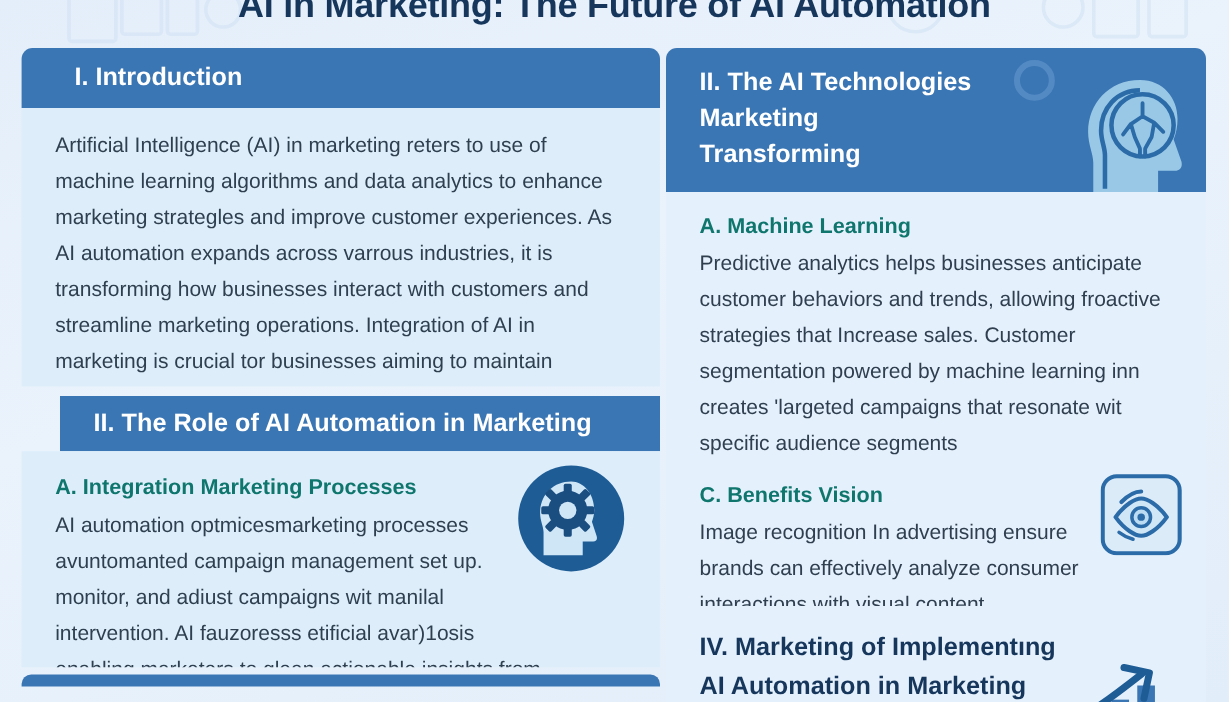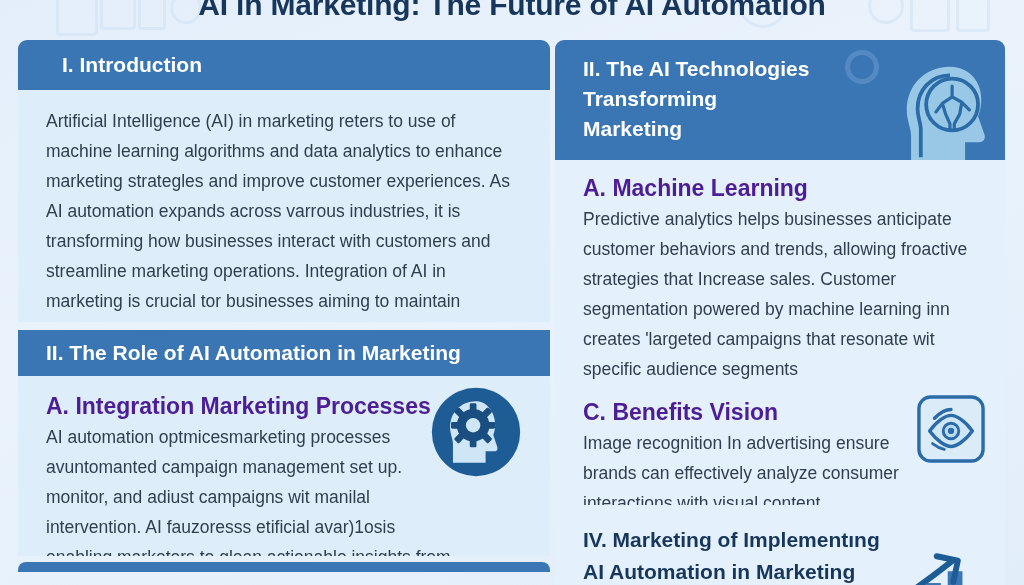--- a/index.html
+++ b/index.html
@@ -124,23 +124,23 @@
   .sec-body.pane-r { padding: 14px 20px 10px 28px; background: #e4f0fb; }
 
   p.para {
     margin: 0;
     font-size: 17.5px;
     line-height: 30px;
     color: #2f3f4f;
   }
   h3.subhead {
     margin: 0 0 2px 0;
-    font-size: 23px;
+    font-size: 18px;
     font-weight: bold;
-    color: #4c1d95;
+    color: #0f766e;
     line-height: 28px;
   }
   .sub-block { margin-bottom: 14px; }
   .sub-block:last-child { margin-bottom: 0; }
 
   
   .gear-head-icon {
     position: absolute;
     right: 26px;
     top: 8px;
@@ -187,21 +187,21 @@
 
 <div class="col col-left">
 
   <div class="sec-head sec-head-l rounded-top">
     <span class="sec-head-text">I. Introduction</span>
   </div>
   <div class="sec-body pane-l" style="height:232px;">
     <p class="para">Artificial Intelligence (AI) in marketing reters to use of machine learning algorithms and data analytics to enhance marketing strategles and improve customer experiences. As AI automation expands across varrous industries, it is transforming how businesses interact with customers and streamline marketing operations. Integration of AI in marketing is crucial tor businesses aiming to maintain competitive eodge and cater to the evolving needs</p>
   </div>
 
-  <div class="sec-head sec-head-l2" style="margin-top:8px;">
+  <div class="sec-head sec-head-l2" style="margin-top:8px;margin-left:32px;">
     <span class="sec-head-text">II. The Role of AI Automation in Marketing</span>
   </div>
   <div class="sec-body pane-l" style="height:180px;">
     <h3 class="subhead">A. Integration Marketing Processes</h3>
     <p class="para" style="max-width:418px;">AI automation optmicesmarketing processes avuntomanted campaign management set up. monitor, and adiust campaigns wit manilal intervention. AI fauzoresss etificial avar)1osis enabling marketers to glean actionable insights from vast datasets to refine strategies</p>
 
     <svg class="gear-head-icon" viewBox="0 0 100 100">
       <circle cx="50" cy="50" r="46" fill="#1e5c96"></circle>
       <path d="M50 18c-16 0-27 12-27 27 0 7 3 12 3 17v20h34V70h9c3 0 4-2 3-5l-4-12c1-3 2-6 2-10 0-14-9-25-20-25z" fill="#cfe6f7"></path>
       <g fill="#1b4e80">
@@ -223,22 +223,22 @@
     </svg>
   </div>
 
   <div class="cut-bar"></div>
 </div>
 
 <div class="col col-right">
 
   <div class="sec-head sec-head-r rounded-top">
     <div class="sec-head-text">II. The AI Technologies</div>
+    <div class="sec-head-text">Marketing</div>
     <div class="sec-head-text">Transforming</div>
-    <div class="sec-head-text">Marketing</div>
 
     <div class="head-dot"></div>
 
     <svg class="brain-icon" viewBox="0 0 100 100">
       <path d="M62 8C38 8 22 26 22 48c0 10 4 17 4 24v28h50V78h13c4 0 6-3 5-7l-6-17c2-5 3-10 3-16C91 22 80 8 62 8z" fill="#9fcdea"></path>
       <path d="M62 16c-18 0-30 14-30 31 0 8 3 13 3 19v26" fill="none" stroke="#2a6ba8" stroke-width="3.5"></path>
       <circle cx="64" cy="43" r="24" fill="none" stroke="#2a6ba8" stroke-width="3.5"></circle>
       <g fill="none" stroke="#2a6ba8" stroke-width="3" stroke-linecap="round">
         <path d="M64 26v10M64 36l-9 6M64 36l9 5M55 42l-6 8M55 42l3 10M73 41l7 7M73 41l-2 11M58 52l4 9M71 52l-5 9M62 61v6M66 61v6"></path>
       </g>

